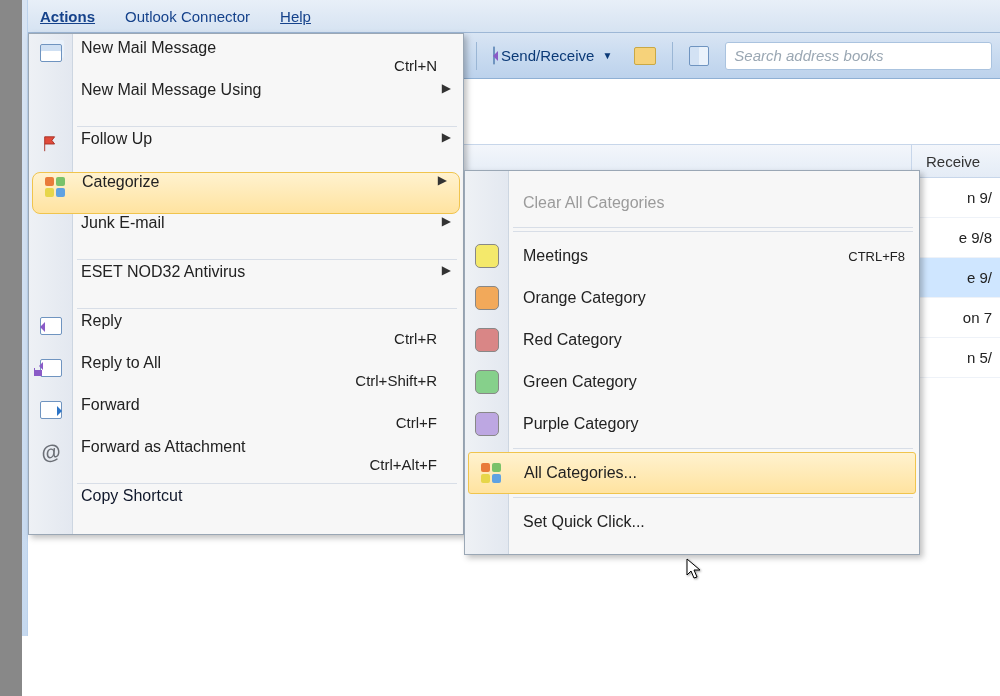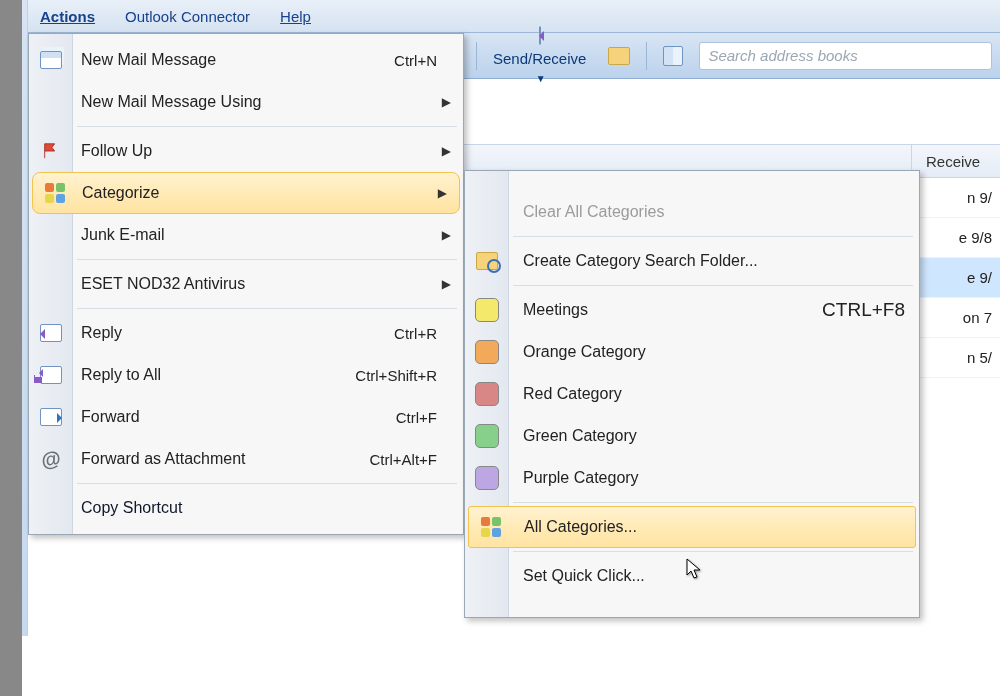--- a/index.html
+++ b/index.html
@@ -15,66 +15,66 @@
 .menubar .mitem.active { font-weight: 700; text-decoration: underline; }
 .u { text-decoration: underline; }
 
 .toolbar {
   position: absolute; left: 28px; top: 33px; right: 0; height: 46px;
   background: linear-gradient(#d9e5f4, #c9dbf0 50%, #bcd2ec);
   border-bottom: 1px solid #8fb0d4;
   display: flex; align-items: center; padding: 0 8px; gap: 10px; font-size: 15px; color: #0b3a77;
 }
 .toolbar .sep { width: 1px; height: 28px; background: #9ab6d5; }
-.toolbar .btn { display: flex; align-items: center; gap: 6px; padding: 4px 6px; flex-direction: column; }
+.toolbar .btn { display: flex; align-items: center; gap: 6px; padding: 4px 6px; }
 .toolbar .search {
   flex: 1; border: 1px solid #aac3df; background: #fff; border-radius: 3px;
   height: 28px; display: flex; align-items: center; color: #9aa7b3; font-style: italic;
   padding: 0 8px; font-size: 15px;
 }
 
 .leftedge { position: absolute; left: 22px; top: 0; width: 6px; bottom: 60px; background: linear-gradient(#d8e4f3,#c6d9ef); border-right:1px solid #bcd2ec; }
 .grayedge { position: absolute; left: 0; top: 0; width: 22px; bottom: 0; background: #888; }
 
 .dropdown1 {
   position: absolute; left: 28px; top: 33px; width: 436px;
   background: #f7f7f7; border: 1px solid #9aa7b5;
   box-shadow: 3px 3px 6px rgba(0,0,0,.25); z-index: 50;
 }
 .dropdown1 .gutter {
   position: absolute; left: 0; top: 0; bottom: 0; width: 44px;
   background: linear-gradient(90deg,#eef1f5,#e3e8f0); border-right: 1px solid #cdd6e1;
 }
 .dropdown1 .list { position: relative; padding: 5px 0; }
 .dropdown1 .row {
-  position: relative; display: flex; align-items: center;
-  height: 42px; padding: 0 12px 0 52px; font-size: 16px; color: #222;
+  position: relative; display: flex; align-items: flex-start;
+  height: 42px; padding: 0 12px 0 52px; font-size: 16px; color: #222; flex-direction: column;
 }
 .dropdown1 .row .kbd { margin-left: auto; font-size: 15px; color: #222; padding-right:14px;}
 .dropdown1 .row .arrow { position: absolute; right: 12px; font-size: 12px; color: #333; }
 .dropdown1 .row.hl {
   background: linear-gradient(#fff2cf,#ffe3a0);
   border: 1px solid #f0c44d; border-radius: 8px;
   margin: 0 3px; padding-left: 49px;
 }
 .dropdown1 .sep { height: 1px; background: #d8dee7; margin: 3px 6px 3px 48px; }
 .dropdown1 .disabled { color: #0f172a; }
 .dropdown1 .ico { position: absolute; left: 8px; width: 28px; height: 28px; display:flex; align-items:center; justify-content:center; }
 
 .dropdown2 {
   position: absolute; left: 464px; top: 170px; width: 456px;
   background: #f7f7f7; border: 1px solid #9aa7b5;
   box-shadow: 3px 3px 6px rgba(0,0,0,.25); z-index: 60;
 }
 .dropdown2 .gutter { position:absolute; left:0; top:0; bottom:0; width:44px; background:linear-gradient(90deg,#eef1f5,#e3e8f0); border-right:1px solid #cdd6e1; }
-.dropdown2 .list { position:relative; padding:20px 0;}
+.dropdown2 .list { position:relative; padding:11px 0;}
 .dropdown2 .row { position:relative; display:flex; align-items:center; height:42px; padding:0 14px 0 58px; font-size:16px; color:#222;}
 .dropdown2 .row.hl { background:linear-gradient(#fff2cf,#ffe3a0); border:1px solid #f0c44d; border-radius:3px; margin:0 3px; padding-left:55px;}
 .dropdown2 .row.disabled { color:#9b9b9b; }
-.dropdown2 .row .kbd { margin-left:auto; font-size:19px; }
+.dropdown2 .row .kbd { margin-left:auto; font-size:13px; }
 .dropdown2 .sep { height:1px; background:#d8dee7; margin:3px 6px 3px 48px; }
 .dropdown2 .swatch { position:absolute; left:10px; width:24px; height:24px; border-radius:5px; border:1px solid #888; }
 .dropdown2 .ico { position:absolute; left:8px; width:28px; height:28px; display:flex; align-items:center; justify-content:center; }
 
 .headerrow {
   position: absolute; left: 120px; top: 144px; right: 0; height: 34px;
   background: linear-gradient(#f3f6fb,#e4ecf6); border-top:1px solid #c7d6ea; border-bottom:1px solid #c7d6ea;
   display: flex; align-items: center; font-size: 15px; color: #333;
 }
 .headerrow .col { padding: 0 14px; border-right: 1px solid #c7d6ea; height: 100%; display:flex; align-items:center;}
@@ -232,26 +232,20 @@
   </div>
 </div>
 
 <div class="dropdown2">
   <div class="gutter"></div>
   <div class="list">
     <div class="row disabled">
       <span>Clear All Categories</span>
     </div>
     <div class="sep"></div>
-    <div class="row">
-      <span class="ico">
-          <span class="i-foldersearch"></span>
-        </span>
-      <span>Create Category Search Folder...</span>
-    </div>
     <div class="sep"></div>
     <div class="row">
       <span class="swatch" style="background:#f4e96b"></span>
       <span>Meetings</span>
       <span class="kbd">CTRL+F8</span>
     </div>
     <div class="row">
       <span class="swatch" style="background:#f2a95a"></span>
       <span>Orange Category</span>
     </div>

